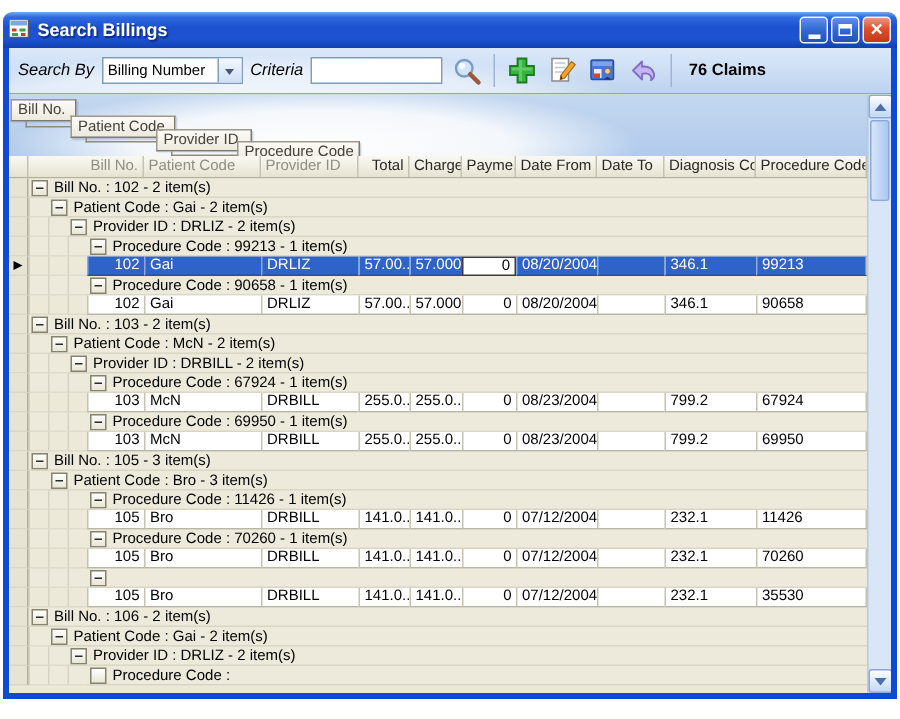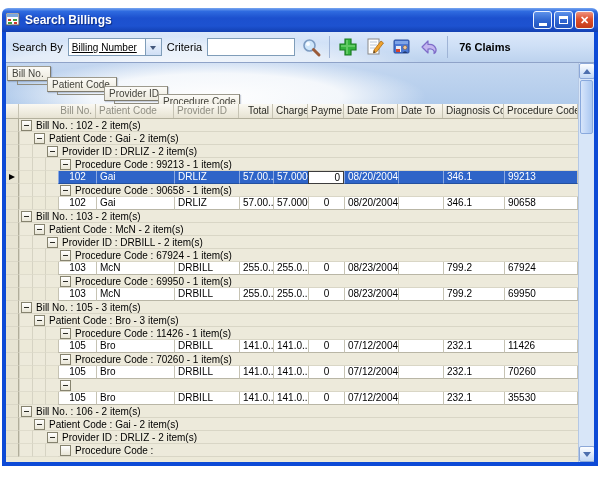--- a/index.html
+++ b/index.html
@@ -18,22 +18,22 @@
   .glyph-min{width:8px;height:3px;background:#fff;margin-top:9px;}
   .glyph-max{width:9px;height:8px;border:1px solid #fff;border-top:3px solid #fff;box-sizing:border-box;}
   .glyph-x{color:#fff;font-size:11px;font-weight:bold;line-height:1;}
   #body{border-left:4px solid #0d4ad6;border-right:4px solid #0d4ad6;border-bottom:4px solid #0d4ad6;
     box-sizing:border-box;height:434px;background:#ece9d8;}
   
   #toolbar{height:31px;display:flex;align-items:center;padding:0 6px;box-sizing:border-box;gap:5px;
     background:radial-gradient(ellipse 330px 46px at 170px 40px,rgba(255,255,255,.95) 0%,rgba(255,255,255,.55) 55%,rgba(255,255,255,0) 78%),
       linear-gradient(180deg,#dbe8fa 0%,#cfe0f6 45%,#bcd2ee 100%);
     border-bottom:1px solid #8fa3c8;}
-  .tlabel{font-size:11px;color:#000;white-space:nowrap;}
-  #searchby-combo{width:94px;height:18px;background:#fff;border:1px solid #7f9db9;display:flex;align-items:center;box-sizing:border-box;text-decoration:underline;}
+  .tlabel{font-size:11px;color:#000;white-space:nowrap;font-style:italic;}
+  #searchby-combo{width:94px;height:18px;background:#fff;border:1px solid #7f9db9;display:flex;align-items:center;box-sizing:border-box;}
   #searchby-combo .cval{flex:1;font-size:10px;padding-left:3px;white-space:nowrap;overflow:hidden;}
   .carrow{width:15px;height:16px;border-left:1px solid #7f9db9;background:linear-gradient(180deg,#f2f7fd,#cfdff5);
     display:flex;align-items:center;justify-content:center;}
   .carrow:before{content:"";border:3px solid transparent;border-top:4px solid #44587c;margin-top:4px;}
   #criteria-input{width:88px;height:18px;background:#fff;border:1px solid #7f9db9;box-sizing:border-box;font-size:10px;padding:0 2px;}
   .tsep{width:1px;height:22px;background:#9fb4d6;margin:0 2px;}
   .ticon{width:22px;height:22px;display:flex;align-items:center;justify-content:center;cursor:default;}
   #claims-count{font-size:11px;font-weight:bold;color:#000;margin-left:4px;white-space:nowrap;}
   
   #grid{position:relative;height:399px;background:#ece9d8;overflow:hidden;}
@@ -65,21 +65,21 @@
     border-top:3px solid transparent;border-bottom:3px solid transparent;}
   .indent{width:13px;border-left:1px solid #d6d3c3;border-bottom:1px solid #dfdccc;flex:none;}
   .row.grp{background:#edeadb;}
   .gwrap{flex:1;display:flex;align-items:center;gap:4px;padding-left:2px;border-bottom:1px solid #d9d6c6;overflow:hidden;}
   .mbox{width:9px;height:9px;background:linear-gradient(180deg,#fff,#e9e6d6);border:1px solid #86836f;
     display:flex;align-items:center;justify-content:center;flex:none;}
   .mline{width:5px;height:1px;background:#2b2b25;}
   .gtext{font-size:10px;color:#000;white-space:nowrap;line-height:11px;}
   .cell{background:#fff;border-left:1px solid #c6c3b3;border-bottom:1px solid #b9b6a6;
     font-size:10px;line-height:12px;padding:0 3px;white-space:nowrap;overflow:hidden;color:#000;flex:none;}
-  .cell.ar{text-align:center;}
+  .cell.ar{text-align:right;}
   .cell.fx{flex:1;border-right:1px solid #c6c3b3;}
   .row.sel .cell{background:#2e64c8;color:#fff;border-left-color:rgba(255,255,255,.45);border-bottom-color:#24509f;}
   .row.sel .cell.editor{background:#fff;color:#000;border:1px solid #3c3c3c;text-align:right;}
   
   #vscroll{position:absolute;right:0;top:0;width:16px;height:399px;background:#d8e6f8;
     border-left:1px solid #b5c8e4;box-sizing:border-box;}
   .sbtn{position:absolute;left:0;width:16px;height:16px;box-sizing:border-box;border:1px solid #8ca8d8;border-radius:2px;
     background:linear-gradient(180deg,#fdfeff 0%,#d9e7fa 60%,#c3d8f4 100%);
     display:flex;align-items:center;justify-content:center;}
   #sb-up{top:0;}

